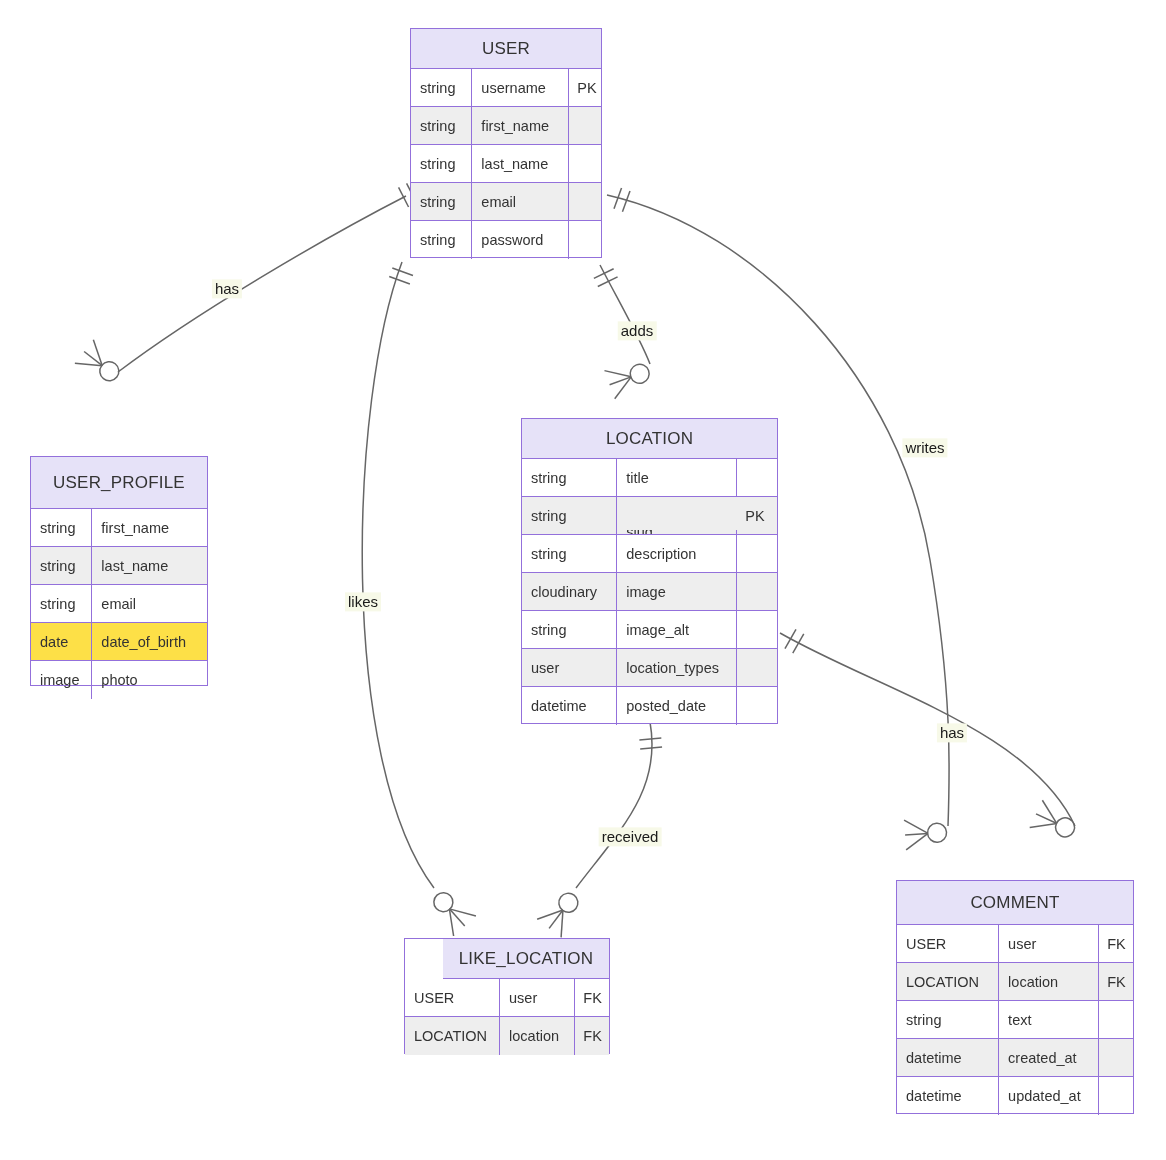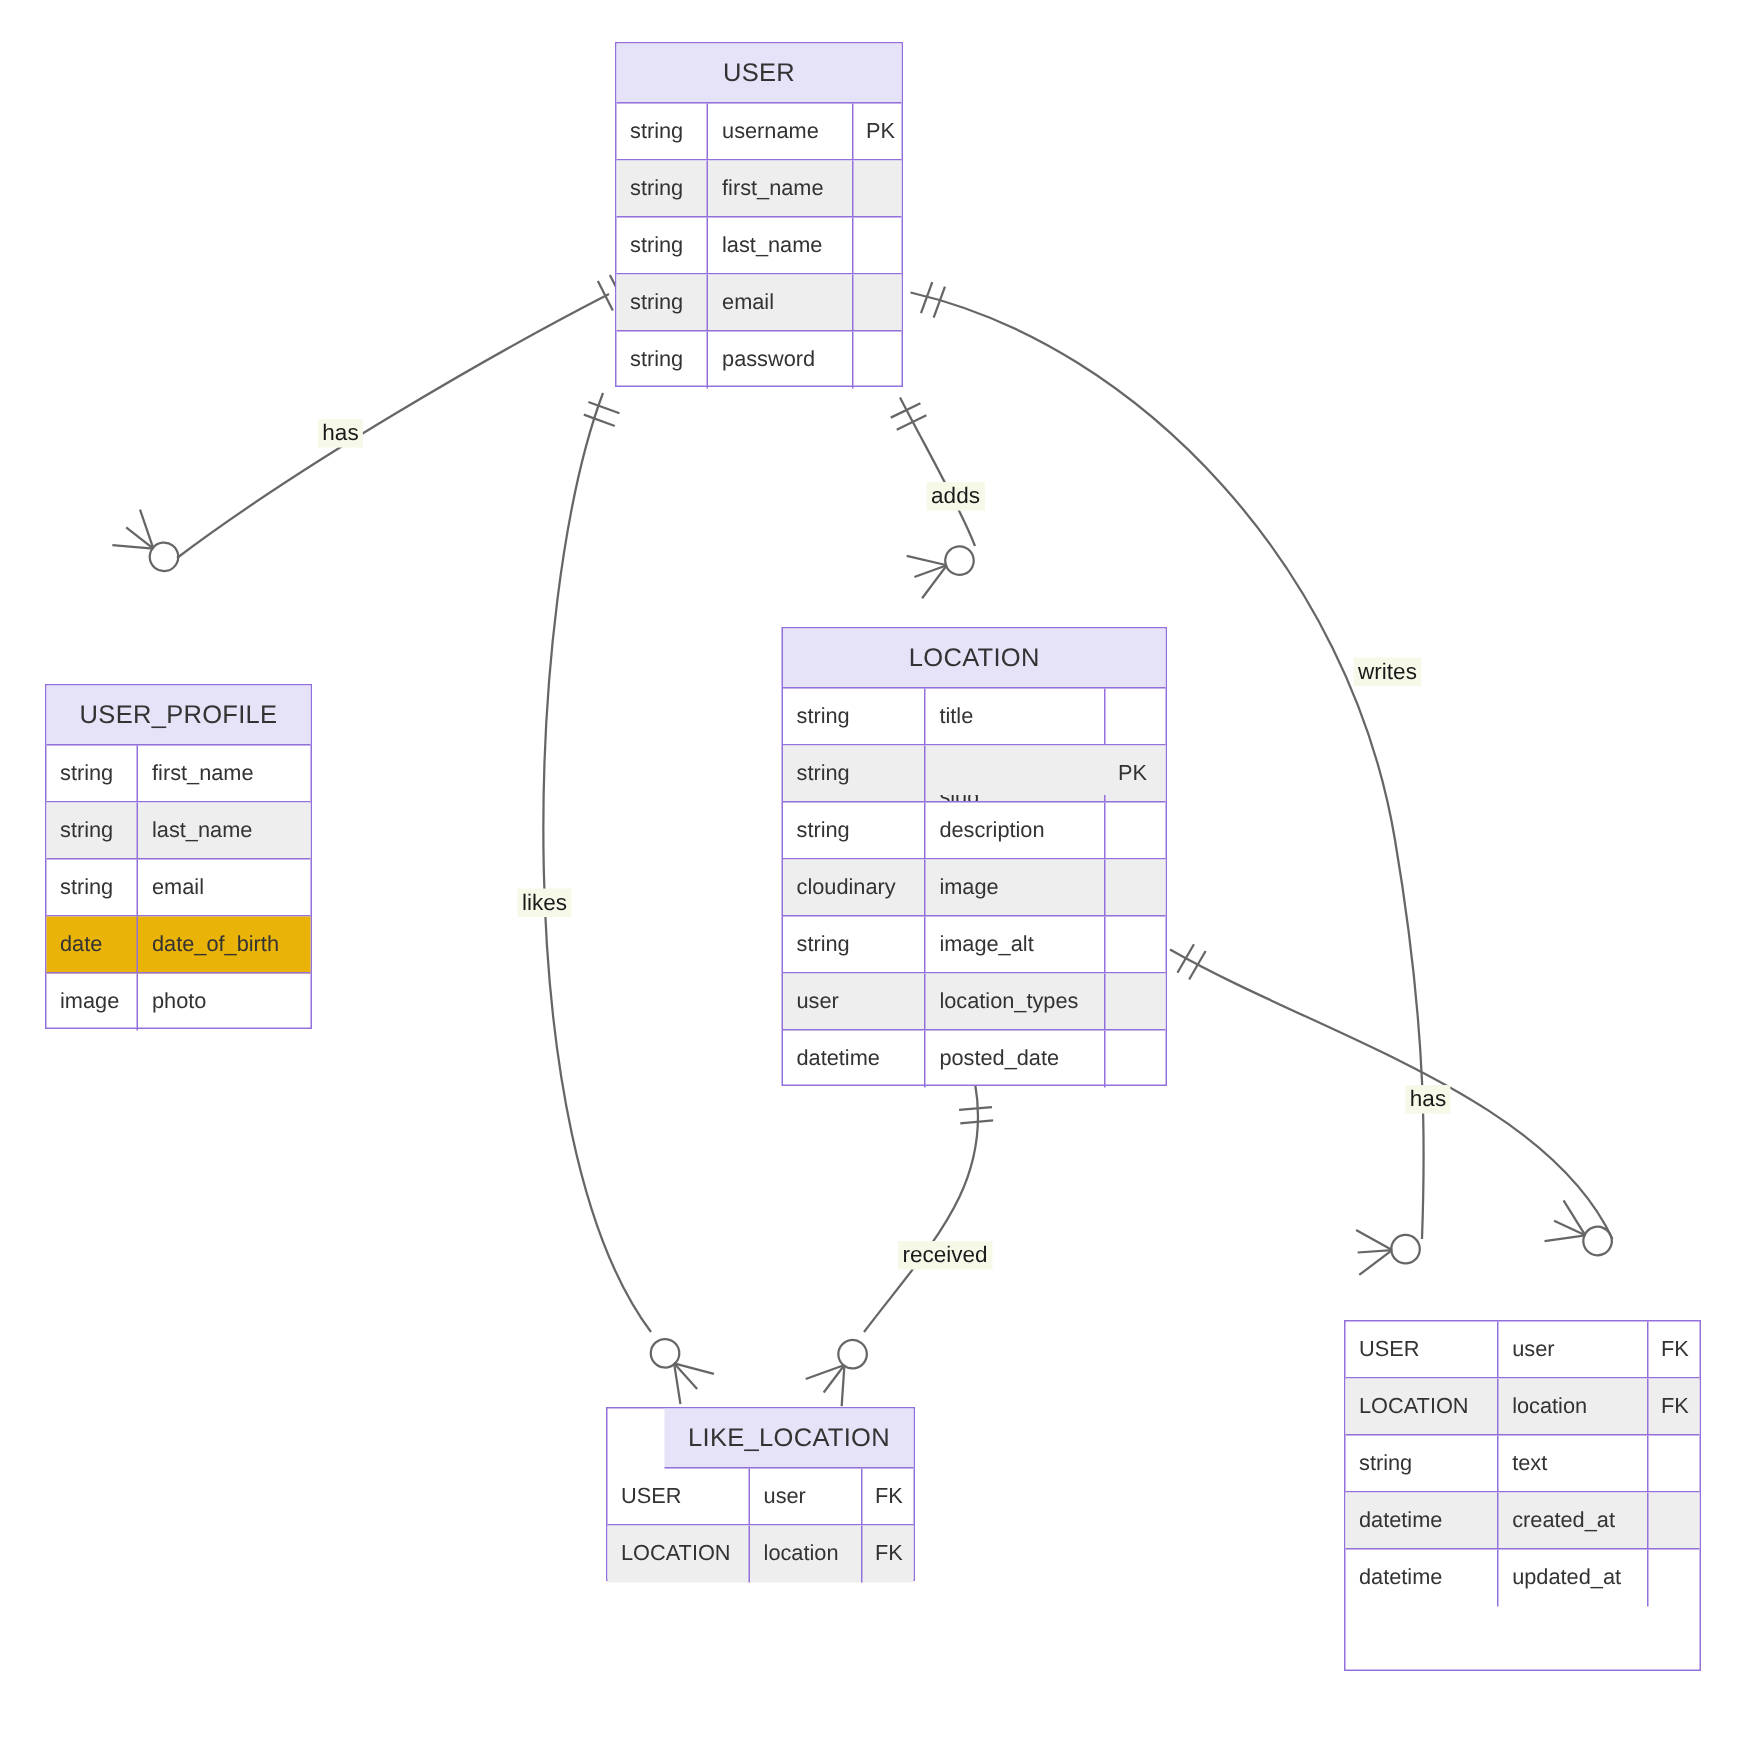--- a/index.html
+++ b/index.html
@@ -174,34 +174,34 @@
         <div class="attr-name" style="width: 98px; border-right-color: rgb(147, 112, 219);">email</div>
         <div class="attr-key" style="width: 32px;"></div>
       </div>
       <div class="attr-row" style="height: 38px; border-bottom-color: rgb(147, 112, 219);">
         <div class="attr-type" style="width: 62px; border-right-color: rgb(147, 112, 219);">string</div>
         <div class="attr-name" style="width: 98px; border-right-color: rgb(147, 112, 219);">password</div>
         <div class="attr-key" style="width: 32px;"></div>
       </div>
     </div>
     <div class="entity" style="left: 30px; top: 456px; width: 178px; height: 230px; border-color: rgb(147, 112, 219);">
-      <div class="entity-header" style="height: 40px; background: rgb(230, 226, 248); border-bottom-color: rgb(147, 112, 219); text-align: right;">USER_PROFILE</div>
+      <div class="entity-header" style="height: 52px; background: rgb(230, 226, 248); border-bottom-color: rgb(147, 112, 219); text-align: right;">USER_PROFILE</div>
       <div class="attr-row nokey" style="height: 38px; border-bottom-color: rgb(147, 112, 219);">
         <div class="attr-type" style="width: 62px; border-right-color: rgb(147, 112, 219);">string</div>
         <div class="attr-name" style="width: 116px; border-right-color: rgb(147, 112, 219);">first_name</div>
       </div>
       <div class="attr-row alt nokey" style="height: 38px; border-bottom-color: rgb(147, 112, 219); background: rgb(238, 238, 238);">
         <div class="attr-type" style="width: 62px; border-right-color: rgb(147, 112, 219);">string</div>
         <div class="attr-name" style="width: 116px; border-right-color: rgb(147, 112, 219);">last_name</div>
       </div>
       <div class="attr-row nokey" style="height: 38px; border-bottom-color: rgb(147, 112, 219);">
         <div class="attr-type" style="width: 62px; border-right-color: rgb(147, 112, 219);">string</div>
         <div class="attr-name" style="width: 116px; border-right-color: rgb(147, 112, 219);">email</div>
       </div>
-      <div class="attr-row alt nokey" style="height: 38px; border-bottom-color: rgb(147, 112, 219); background: #eab308;">
+      <div class="attr-row alt nokey" style="height: 38px; border-bottom-color: rgb(147, 112, 219); background: #fde047;">
         <div class="attr-type" style="width: 62px; border-right-color: rgb(147, 112, 219);">date</div>
         <div class="attr-name" style="width: 116px; border-right-color: rgb(147, 112, 219);">date_of_birth</div>
       </div>
       <div class="attr-row nokey" style="height: 38px; border-bottom-color: rgb(147, 112, 219);">
         <div class="attr-type" style="width: 62px; border-right-color: rgb(147, 112, 219);">image</div>
         <div class="attr-name" style="width: 116px; border-right-color: rgb(147, 112, 219);">photo</div>
       </div>
     </div>
     <div class="entity" style="left: 521px; top: 418px; width: 257px; height: 306px; border-color: rgb(147, 112, 219);">
       <div class="entity-header" style="height: 40px; background: rgb(230, 226, 248); border-bottom-color: rgb(147, 112, 219);">LOCATION</div>
@@ -248,20 +248,21 @@
         <div class="attr-name" style="width: 76px; border-right-color: rgb(147, 112, 219);">user</div>
         <div class="attr-key" style="width: 34px;">FK</div>
       </div>
       <div class="attr-row alt" style="height: 38px; border-bottom-color: rgb(147, 112, 219); background: rgb(238, 238, 238);">
         <div class="attr-type" style="width: 96px; border-right-color: rgb(147, 112, 219);">LOCATION</div>
         <div class="attr-name" style="width: 76px; border-right-color: rgb(147, 112, 219);">location</div>
         <div class="attr-key" style="width: 34px;">FK</div>
       </div>
     </div>
     <div class="entity" style="left: 896px; top: 880px; width: 238px; height: 234px; border-color: rgb(147, 112, 219);">
+      <div class="entity-header" style="height: 44px; background: rgb(230, 226, 248); border-bottom-color: rgb(147, 112, 219);">COMMENT</div>
       <div class="attr-row" style="height: 38px; border-bottom-color: rgb(147, 112, 219);">
         <div class="attr-type" style="width: 103px; border-right-color: rgb(147, 112, 219);">USER</div>
         <div class="attr-name" style="width: 101px; border-right-color: rgb(147, 112, 219);">user</div>
         <div class="attr-key" style="width: 34px;">FK</div>
       </div>
       <div class="attr-row alt" style="height: 38px; border-bottom-color: rgb(147, 112, 219); background: rgb(238, 238, 238);">
         <div class="attr-type" style="width: 103px; border-right-color: rgb(147, 112, 219);">LOCATION</div>
         <div class="attr-name" style="width: 101px; border-right-color: rgb(147, 112, 219);">location</div>
         <div class="attr-key" style="width: 34px;">FK</div>
       </div>

